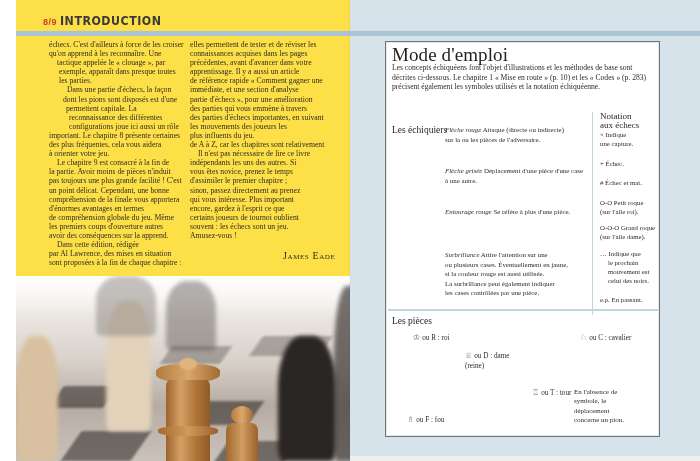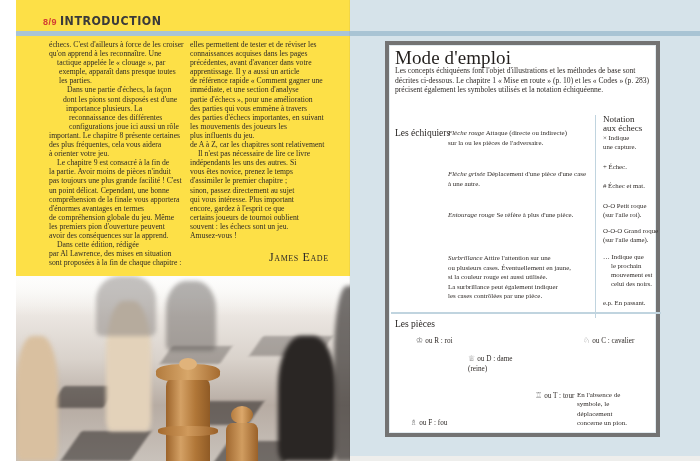--- a/index.html
+++ b/index.html
@@ -10,35 +10,35 @@
   .left-page { position: absolute; left: 0; top: 0; width: 346px; height: 461px; background: #fde047; overflow: hidden; margin-left: 16px; }
   .header-bar { position: absolute; left: 0; top: 31px; width: 350px; height: 5px; background: #a9c4d4; }
   .chapter-heading { position: absolute; left: 27px; top: 13px; display: flex; align-items: baseline; gap: 3px; }
   .page-num { font-family: "Liberation Sans", "DejaVu Sans", sans-serif; font-weight: bold; font-size: 9px; color: #d23b33; letter-spacing: 0.5px; }
   .chapter-title { font-family: "DejaVu Sans", "Liberation Sans", sans-serif; font-weight: bold; font-size: 13px; color: #3a3a3a; letter-spacing: 0.6px; transform: scaleX(0.85); transform-origin: left; }
 
   .text-col { position: absolute; font-size: 7.7px; line-height: 9.1px; color: #2f2a27; }
   .text-col .line { white-space: nowrap; display: block; }
   .col1 { left: 33px; top: 40px; width: 135px; }
   .col2 { left: 174px; top: 40px; width: 165px; }
-  .signature { position: absolute; left: 253px; top: 250px; font-size: 12px; font-variant: small-caps; letter-spacing: 0.6px; color: #2f2a27; }
+  .signature { position: absolute; left: 267px; top: 250px; font-size: 10px; font-variant: small-caps; letter-spacing: 0.6px; color: #2f2a27; }
 
   .photo { position: absolute; left: 0; top: 276px; width: 350px; height: 185px; overflow: hidden;
     background: linear-gradient(180deg, #fbfaf8 0%, #ece7e2 20%, #d9d2cb 45%, #b7aca3 70%, #c9c2bb 100%); }
   .photo .fade { position: absolute; left: 0; top: 0; width: 100%; height: 40px; background: linear-gradient(180deg, rgba(253,253,252,1) 0%, rgba(253,253,252,0) 100%); }
   .board-sq { position: absolute; background: #2a2523; opacity: 0.55; filter: blur(1.5px); transform: skewX(-35deg); }
   .piece { position: absolute; border-radius: 40% 40% 10% 10%; filter: blur(2px); }
   .piece.sharp { filter: none; }
 
   
   .right-page { position: absolute; left: 350px; top: 0; width: 350px; height: 461px; background: #d6e3ea; overflow: hidden; }
   .right-page .header-bar { left: 0; top: 31px; width: 350px; background: #a9c4d4; }
   .right-page .bottom-strip { position: absolute; left: 0; bottom: 0; width: 350px; height: 5px; background: #eeeeec; }
 
-  .panel { position: absolute; left: 385px; top: 41px; width: 275px; height: 396px; background: #ffffff; border: 4px solid #737373; box-shadow: 0 0 0 1px #e2ebf0 inset; }
+  .panel { position: absolute; left: 385px; top: 41px; width: 275px; height: 396px; background: #ffffff; border: 1px solid #737373; box-shadow: 0 0 0 1px #e2ebf0 inset; }
   .panel-title { position: absolute; left: 6px; top: 2px; font-size: 19px; color: #231f1d; letter-spacing: 0.1px; }
   .panel-intro { position: absolute; left: 6px; top: 21px; width: 264px; font-size: 7.6px; line-height: 9.6px; color: #2f2a27; }
   .panel-intro .line { display: block; white-space: nowrap; }
 
   .section-h { position: absolute; font-size: 9.5px; color: #231f1d; }
   .boards-h { left: 6px; top: 61px; margin-top: 22px; }
   .pieces-h { left: 6px; top: 274px; }
 
   .board-item { position: absolute; left: 59px; font-size: 6.9px; line-height: 9.6px; color: #2f2a27; }
   .board-item .line { display: block; white-space: nowrap; }
@@ -70,34 +70,34 @@
   <div class="header-bar"></div>
 
   <div class="text-col col1">
     <span class="line">échecs. C'est d'ailleurs à force de les croiser</span>
     <span class="line">qu'on apprend à les reconnaître. Une</span>
     <span class="line" style="padding-left:8px">tactique appelée le « clouage », par</span>
     <span class="line" style="padding-left:10px">exemple, apparaît dans presque toutes</span>
     <span class="line" style="padding-left:10px">les parties.</span>
     <span class="line" style="padding-left:18px">Dans une partie d'échecs, la façon</span>
     <span class="line" style="padding-left:14px">dont les pions sont disposés est d'une</span>
-    <span class="line" style="padding-left:17px">importance plusieurs. La</span>
+    <span class="line" style="padding-left:17px">permettent capitale. La</span>
     <span class="line" style="padding-left:20px">reconnaissance des différentes</span>
     <span class="line" style="padding-left:20px">configurations joue ici aussi un rôle</span>
     <span class="line">important. Le chapitre 8 présente certaines</span>
     <span class="line">des plus fréquentes, cela vous aidera</span>
     <span class="line">à orienter votre jeu.</span>
     <span class="line" style="padding-left:8px">Le chapitre 9 est consacré à la fin de</span>
     <span class="line">la partie. Avoir moins de pièces n'induit</span>
     <span class="line">pas toujours une plus grande facilité ! C'est</span>
     <span class="line">un point délicat. Cependant, une bonne</span>
     <span class="line">compréhension de la finale vous apportera</span>
     <span class="line">d'énormes avantages en termes</span>
     <span class="line">de compréhension globale du jeu. Même</span>
-    <span class="line">les premiers pion d'ouverture peuvent</span>
+    <span class="line">les premiers coups d'ouverture autres</span>
     <span class="line">avoir des conséquences sur la apprend.</span>
     <span class="line" style="padding-left:8px">Dans cette édition, rédigée</span>
     <span class="line">par Al Lawrence, des mises en situation</span>
     <span class="line">sont proposées à la fin de chaque chapitre :</span>
   </div>
 
   <div class="text-col col2">
     <span class="line">elles permettent de tester et de réviser les</span>
     <span class="line">connaissances acquises dans les pages</span>
     <span class="line">précédentes, avant d'avancer dans votre</span>
@@ -107,21 +107,21 @@
     <span class="line">partie d'échecs », pour une amélioration</span>
     <span class="line">des parties qui vous emmène à travers</span>
     <span class="line">des parties d'échecs importantes, en suivant</span>
     <span class="line">les mouvements des joueurs les</span>
     <span class="line">plus influents du jeu.</span>
     <span class="line">de A à Z, car les chapitres sont relativement</span>
     <span class="line" style="padding-left:8px">Il n'est pas nécessaire de lire ce livre</span>
     <span class="line">indépendants les uns des autres. Si</span>
     <span class="line">vous êtes novice, prenez le temps</span>
     <span class="line">d'assimiler le premier chapitre ;</span>
-    <span class="line">sinon, passez directement au sujet</span>
+    <span class="line">sinon, passez directement au prenez</span>
     <span class="line">qui vous intéresse. Plus important</span>
     <span class="line">encore, gardez à l'esprit ce que</span>
     <span class="line">certains joueurs de tournoi oublient</span>
     <span class="line">souvent : les échecs sont un jeu.</span>
     <span class="line">Amusez-vous !</span>
   </div>
 
   <div class="signature">James Eade</div>
 
   <div class="photo">

